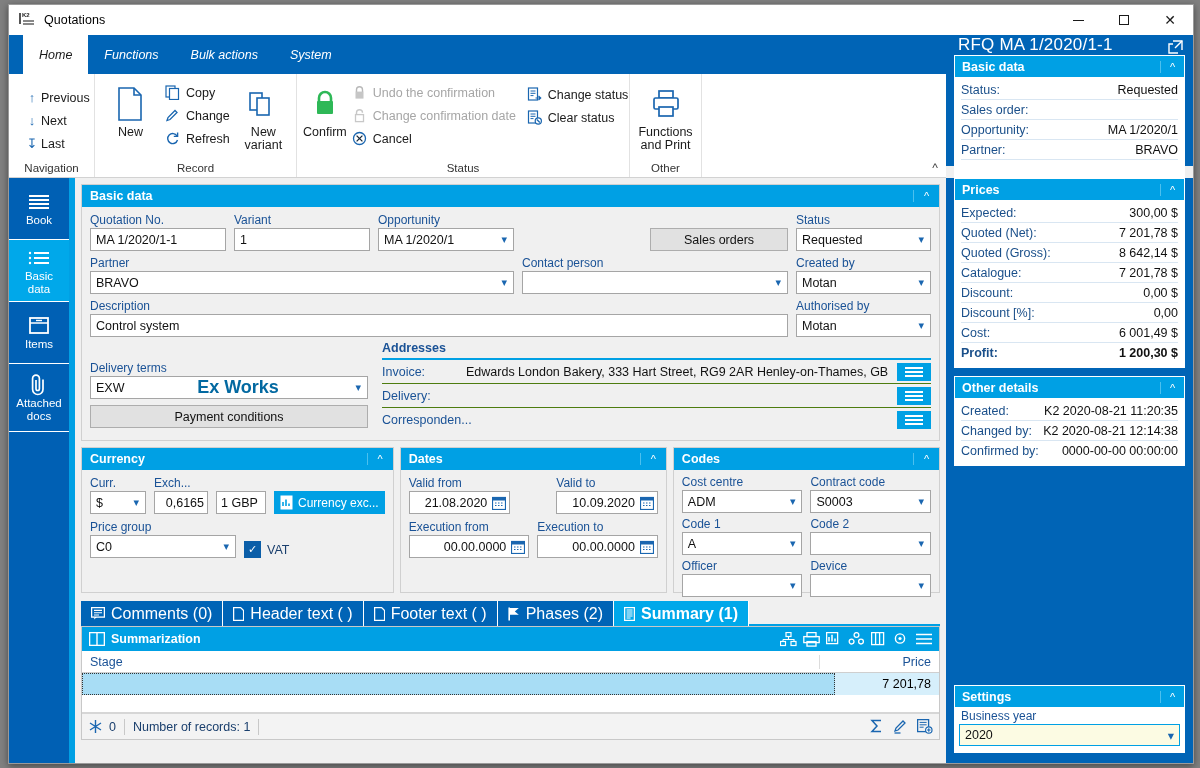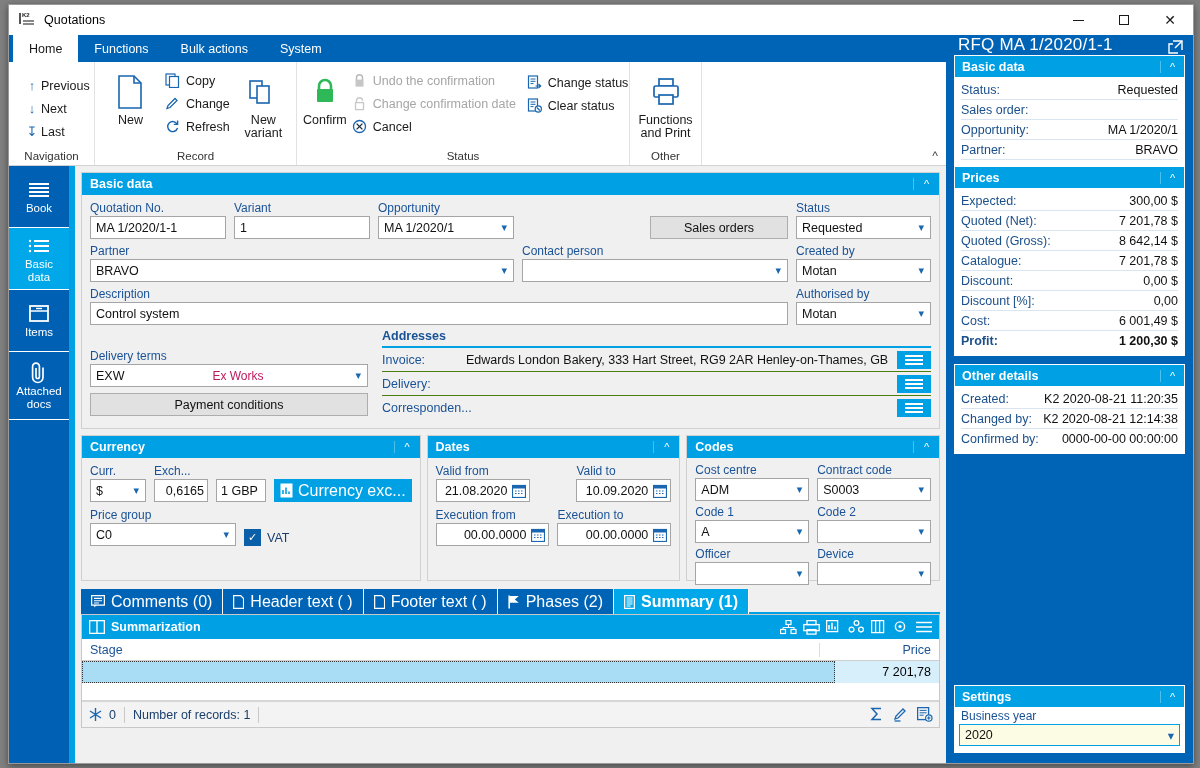--- a/index.html
+++ b/index.html
@@ -41,22 +41,23 @@
     font-size: 12px; color: #1a1a1a;
   }
   .glyph-min { width:11px; height:1px; background:#1a1a1a; }
   .glyph-max { width:10px; height:10px; border:1px solid #1a1a1a; }
   .glyph-close { font-size: 14px; line-height: 14px; font-family: "DejaVu Sans", sans-serif; }
 
   
   .ribbon-wrap { flex: none; display: flex; }
   .ribbon-left { flex: 1 1 auto; }
   .ribbon-tabs {
-    height: 27px; background: #0064b6; display: flex; align-items: stretch;
-    padding-left: 4px;
+    height: 39px; background: #0064b6; display: flex; align-items: stretch;
+    padding-left: 14px;
+    font-style: italic;
   }
   .rtab {
     padding: 0 16px; display:flex; align-items:center;
     font-size: 12.5px; color: #ffffff; cursor: default;
   }
   .rtab.active { background: #ffffff; color: #1a1a1a; }
   .ribbon-body {
     background: #ffffff; height: 104px; display: flex;
     border-bottom: 1px solid #d2d2d2; position: relative;
   }
@@ -146,21 +147,21 @@
   }
   .panel-head .chev { margin-left:auto; width:26px; text-align:center; border-left:1px solid #4cc0ee; font-weight:normal; font-size:11px;}
   .panel-body { padding: 6px 8px 8px 8px; }
 
   .flbl { font-size: 12px; color: #1a5296; margin-bottom: 1px; display:block; }
   .fld {
     height: 23px; background:#fff; border:1px solid #a5a5a5;
     display:flex; align-items:center; font-size:12.5px; color:#111; padding: 0 0 0 5px;
   }
   .fld .dd { margin-left:auto; padding: 0 6px; color:#1a66b0; font-size:11px; }
-  .fld .suffix { margin-left:auto; font-size:12px; color:#be185d; padding-right:4px;}
+  .fld .suffix { margin-left:auto; font-size:18px; color:#0369a1; padding-right:4px;font-weight:bold;}
   .fld.num { justify-content: flex-end; padding-right:3px; }
   .btn {
     height: 23px; background: #e1e1e1; border: 1px solid #adadad;
     display:flex; align-items:center; justify-content:center;
     font-size: 12.5px; color:#111; cursor: default;
   }
 
   .row1 { display:flex; align-items:flex-end; gap: 8px; }
   .addr-block { display:flex; gap: 14px; margin-top: 4px; }
   .addr-title { font-size: 12.5px; font-weight: bold; color:#1a5296; }
@@ -210,21 +211,21 @@
   }
   .gf-sep { width:1px; height:16px; background:#c8c8c8; margin: 0 8px; }
   .grid-foot .right { margin-left:auto; display:flex; align-items:center; gap:9px; color:#1a66b0;}
   .statusbar { height: 22px; flex:none; }
   .vat-box { display:flex; align-items:center; gap:6px; }
   .chk {
     width:17px; height:17px; background:#0b5ea8; display:flex; align-items:center; justify-content:center;
     color:#fff; font-size:11px;
   }
   .curex {
-    height:23px; background:#00a0e4; color:#fff; font-size:16px; display:flex; align-items:center;
+    height:23px; background:#00a0e4; color:#fff; font-size:12px; display:flex; align-items:center;
     padding: 0 6px; gap:5px; cursor:default; white-space:nowrap; overflow:hidden;
   }
   svg { display:block; }
 </style>
 </head>
 <body>
 
 <div class="window">
 
   <div class="titlebar">

